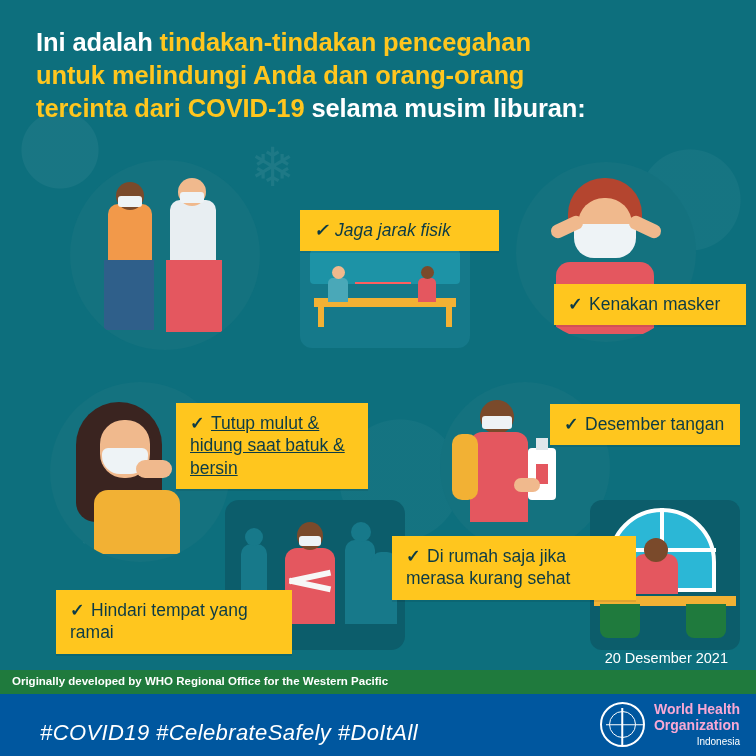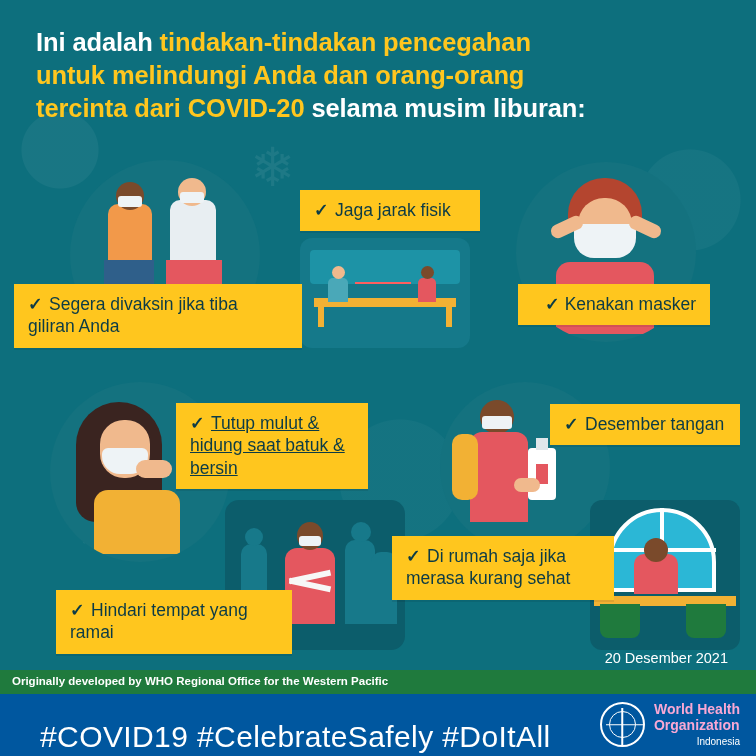--- a/index.html
+++ b/index.html
@@ -96,22 +96,23 @@
   }
   .bluebar {
     position: absolute;
     left: 0; right: 0; top: 694px; bottom: 0;
     background: #00579f;
   }
   .hashtags {
     position: absolute;
     left: 40px; top: 26px;
     color: #ffffff;
-    font-size: 30px;
+    font-size: 22px;
     letter-spacing: 0.4px;
+    font-style: italic;
   }
   .who-logo {
     position: absolute;
     right: 16px; top: 8px;
     display: flex;
     align-items: center;
     gap: 9px;
   }
   .who-emblem {
     width: 45px; height: 45px;
@@ -161,21 +162,21 @@
 <div class="poster">
 
   <div class="bg-pattern"></div>
   <div class="snowflake" style="left:250px; top:140px;">❄</div>
   <div class="snowflake" style="left:560px; top:430px; font-size:40px;">❄</div>
   <div class="snowflake" style="left:80px; top:520px; font-size:34px;">❄</div>
 
   <div class="headline">
     <span>Ini adalah </span><span class="hl-yellow">tindakan-tindakan pencegahan</span><br>
     <span class="hl-yellow">untuk melindungi Anda dan orang-orang</span><br>
-    <span class="hl-yellow">tercinta dari COVID-20 </span><span>selama musim liburan:</span>
+    <span class="hl-yellow">tercinta dari COVID-19 </span><span>selama musim liburan:</span>
   </div>
 
   <div class="circle c-light" style="left:70px; top:160px; width:190px; height:190px;">
     <div class="fig" style="left:38px; top:44px; width:44px; height:56px; background:#f2994a; border-radius:10px 10px 0 0;"></div>
     <div class="fig" style="left:46px; top:22px; width:28px; height:28px; border-radius:50%; background:#7a4a2b;"></div>
     <div class="fig mask" style="left:48px; top:36px; width:24px; height:11px;"></div>
     <div class="fig" style="left:34px; top:100px; width:50px; height:70px; background:#2f5f8a;"></div>
     <div class="fig" style="left:100px; top:40px; width:46px; height:64px; background:#e8eef2; border-radius:10px 10px 0 0;"></div>
     <div class="fig" style="left:108px; top:18px; width:28px; height:28px; border-radius:50%; background:#f0b98d;"></div>
     <div class="fig mask" style="left:110px; top:32px; width:24px; height:11px;"></div>
@@ -239,45 +240,42 @@
     <div class="fig" style="left:18px; top:8px; width:108px; height:84px; background:#2bb7d6; border-radius:54px 54px 0 0; border:4px solid #ffffff;"></div>
     <div class="fig" style="left:70px; top:8px; width:4px; height:84px; background:#ffffff;"></div>
     <div class="fig" style="left:18px; top:48px; width:108px; height:4px; background:#ffffff;"></div>
     <div class="fig" style="left:44px; top:54px; width:44px; height:40px; background:#e4575f; border-radius:10px 10px 0 0;"></div>
     <div class="fig" style="left:54px; top:38px; width:24px; height:24px; border-radius:50%; background:#7a4a2b;"></div>
     <div class="fig" style="left:4px; top:96px; width:142px; height:10px; background:#f2b134;"></div>
     <div class="fig" style="left:10px; top:104px; width:40px; height:34px; background:#1f7a3d; border-radius:0 0 8px 8px;"></div>
     <div class="fig" style="left:96px; top:104px; width:40px; height:34px; background:#1f7a3d; border-radius:0 0 8px 8px;"></div>
   </div>
 
-  <div class="chip" style="left:14px; top:284px; width:288px;">
-    <span class="tick">✓</span><span class="txt">Segera divaksin jika tiba giliran Anda</span>
-  </div>
-
-  <div class="chip" style="left:300px; top:190px; width:180px;">
+
+  <div class="chip" style="left:300px; top:210px; width:199px;font-style:italic;">
     <span class="tick">✓</span><span class="txt">Jaga jarak fisik</span>
   </div>
 
-  <div class="chip" style="left:518px; top:284px; width:192px;text-align:right;">
+  <div class="chip" style="left:554px; top:284px; width:192px;">
     <span class="tick">✓</span><span class="txt">Kenakan masker</span>
   </div>
 
   <div class="chip" style="left:176px; top:403px; width:192px;text-decoration:underline;">
     <span class="tick">✓</span><span class="txt">Tutup mulut &amp; hidung saat batuk &amp; bersin</span>
   </div>
 
   <div class="chip" style="left:550px; top:404px; width:190px;">
     <span class="tick">✓</span><span class="txt">Desember tangan</span>
   </div>
 
   <div class="chip" style="left:56px; top:590px; width:236px;">
     <span class="tick">✓</span><span class="txt">Hindari tempat yang ramai</span>
   </div>
 
-  <div class="chip" style="left:392px; top:536px; width:222px;">
+  <div class="chip" style="left:392px; top:536px; width:244px;">
     <span class="tick">✓</span><span class="txt">Di rumah saja jika merasa kurang sehat</span>
   </div>
 
   <div class="date">20 Desember 2021</div>
 
   <div class="greenbar">
     <div class="credit">Originally developed by WHO Regional Office for the Western Pacific</div>
   </div>
 
   <div class="bluebar">

